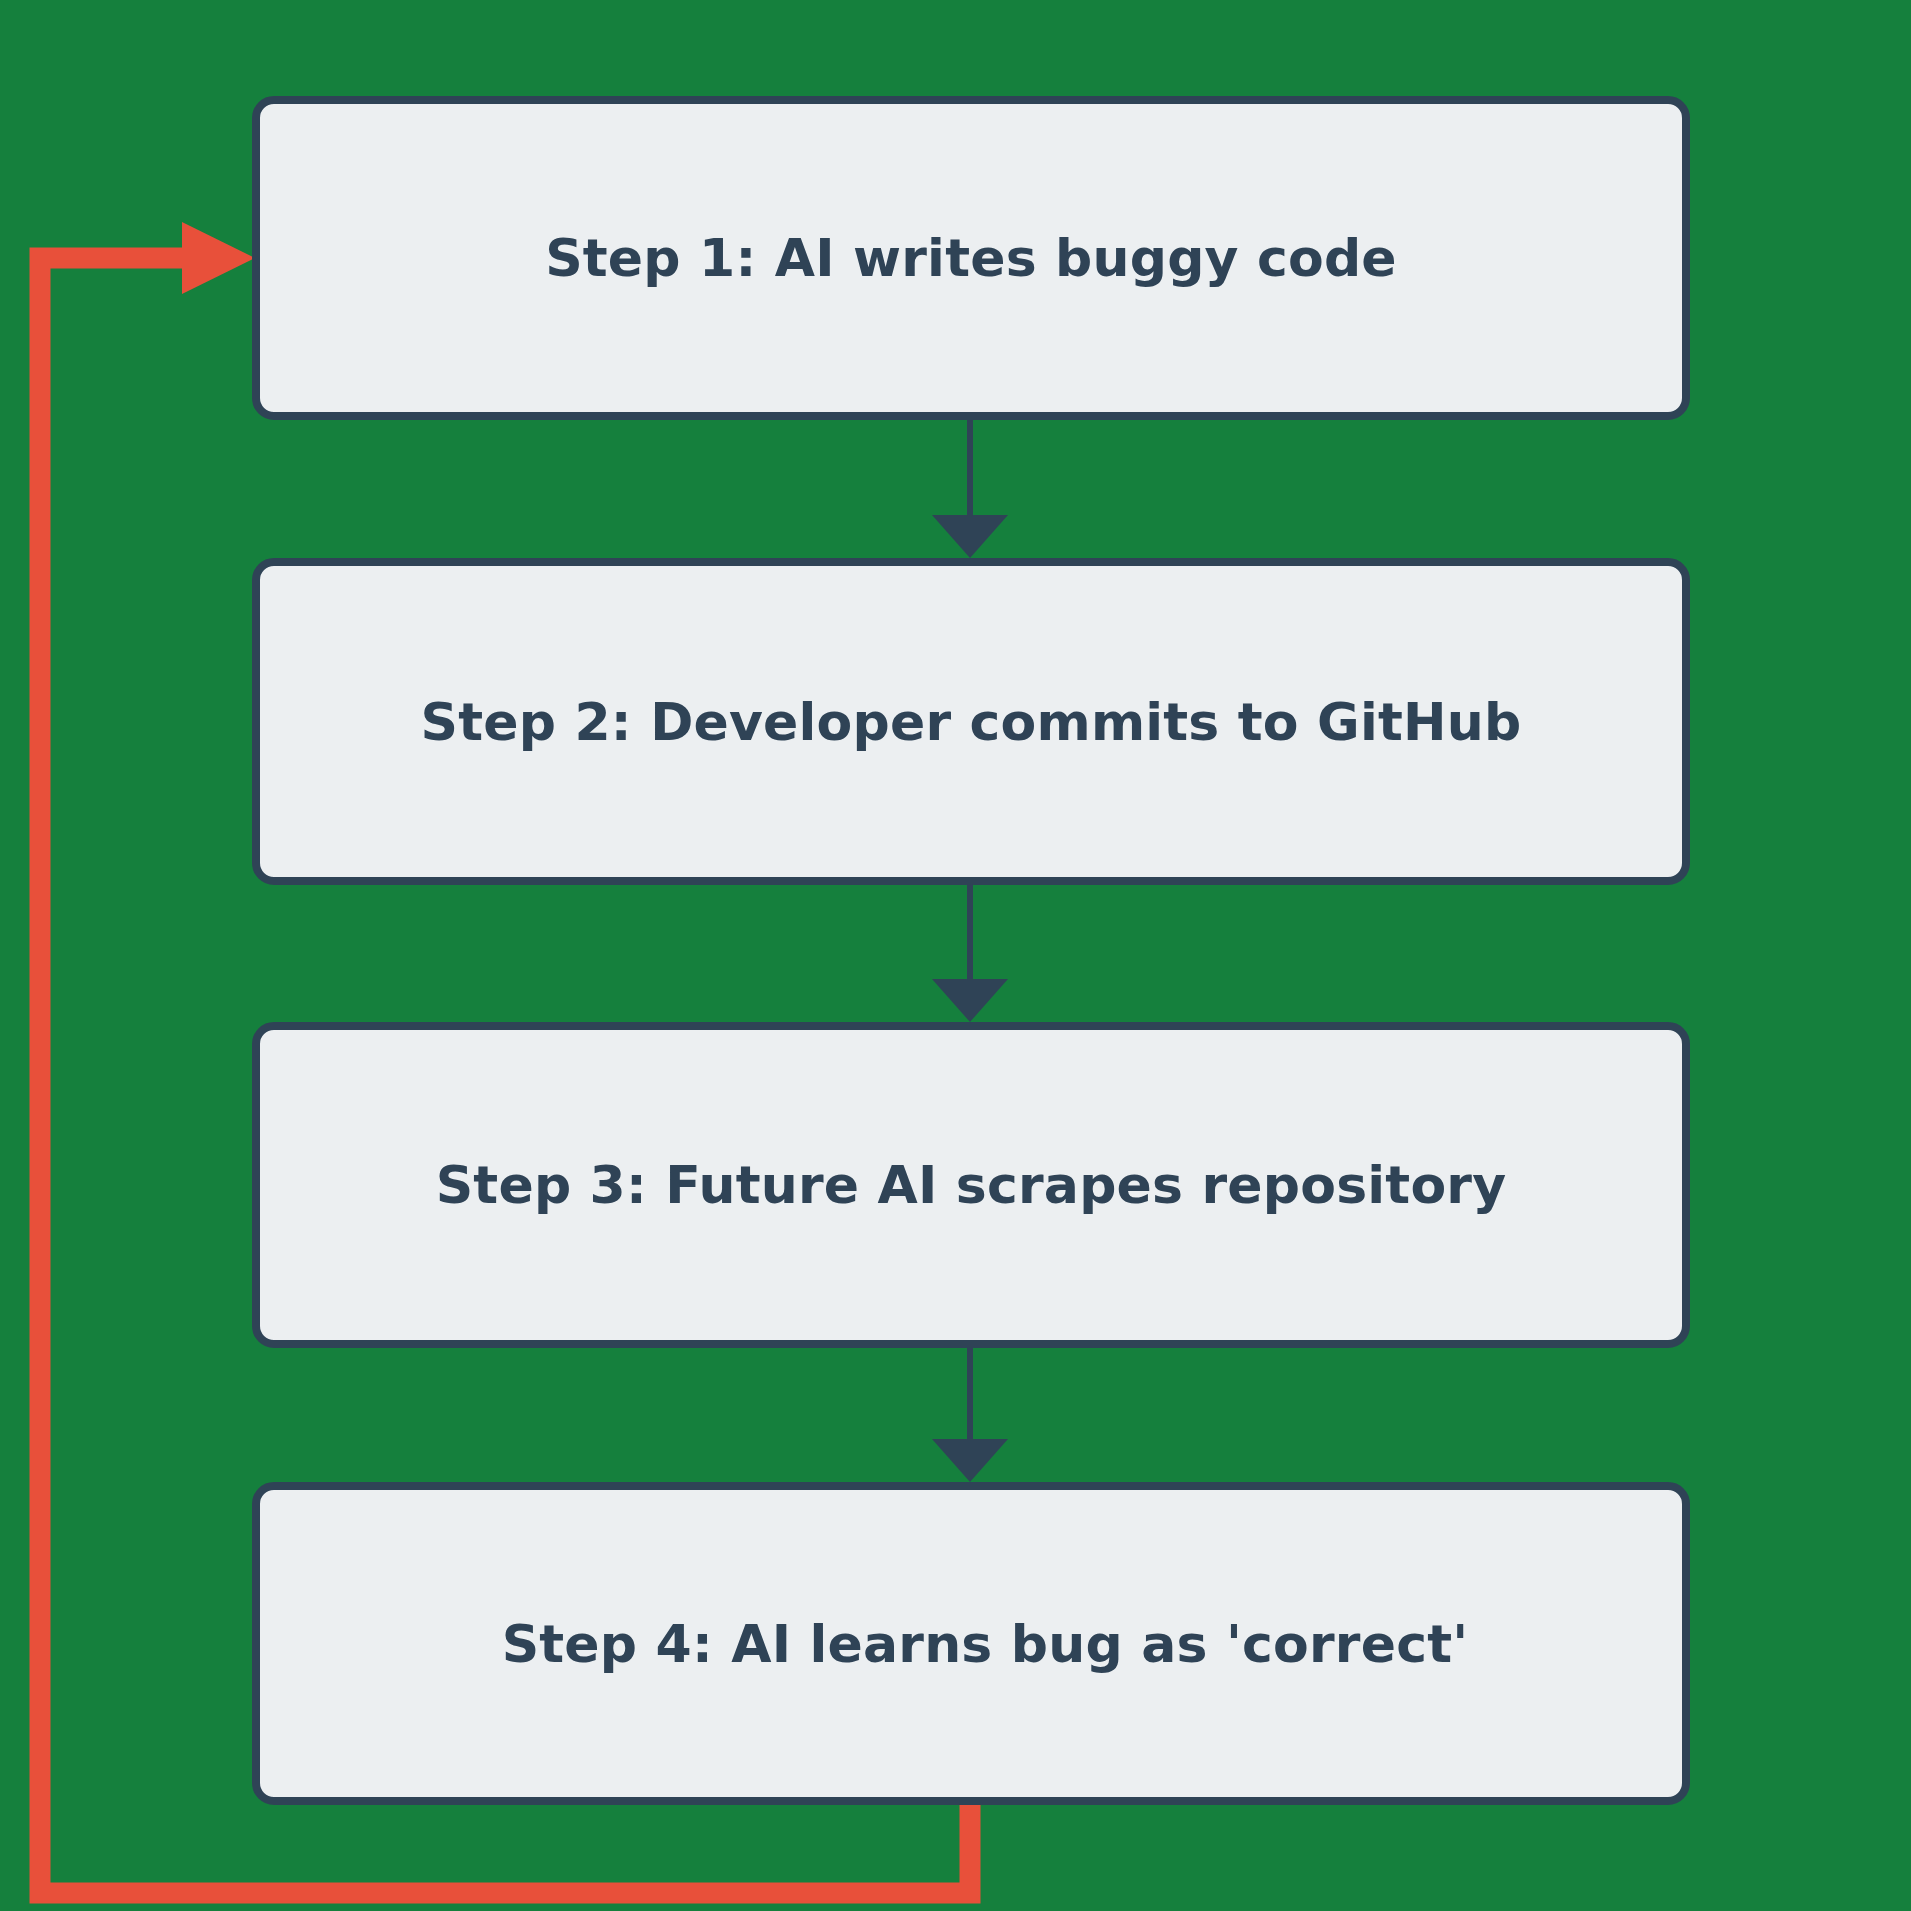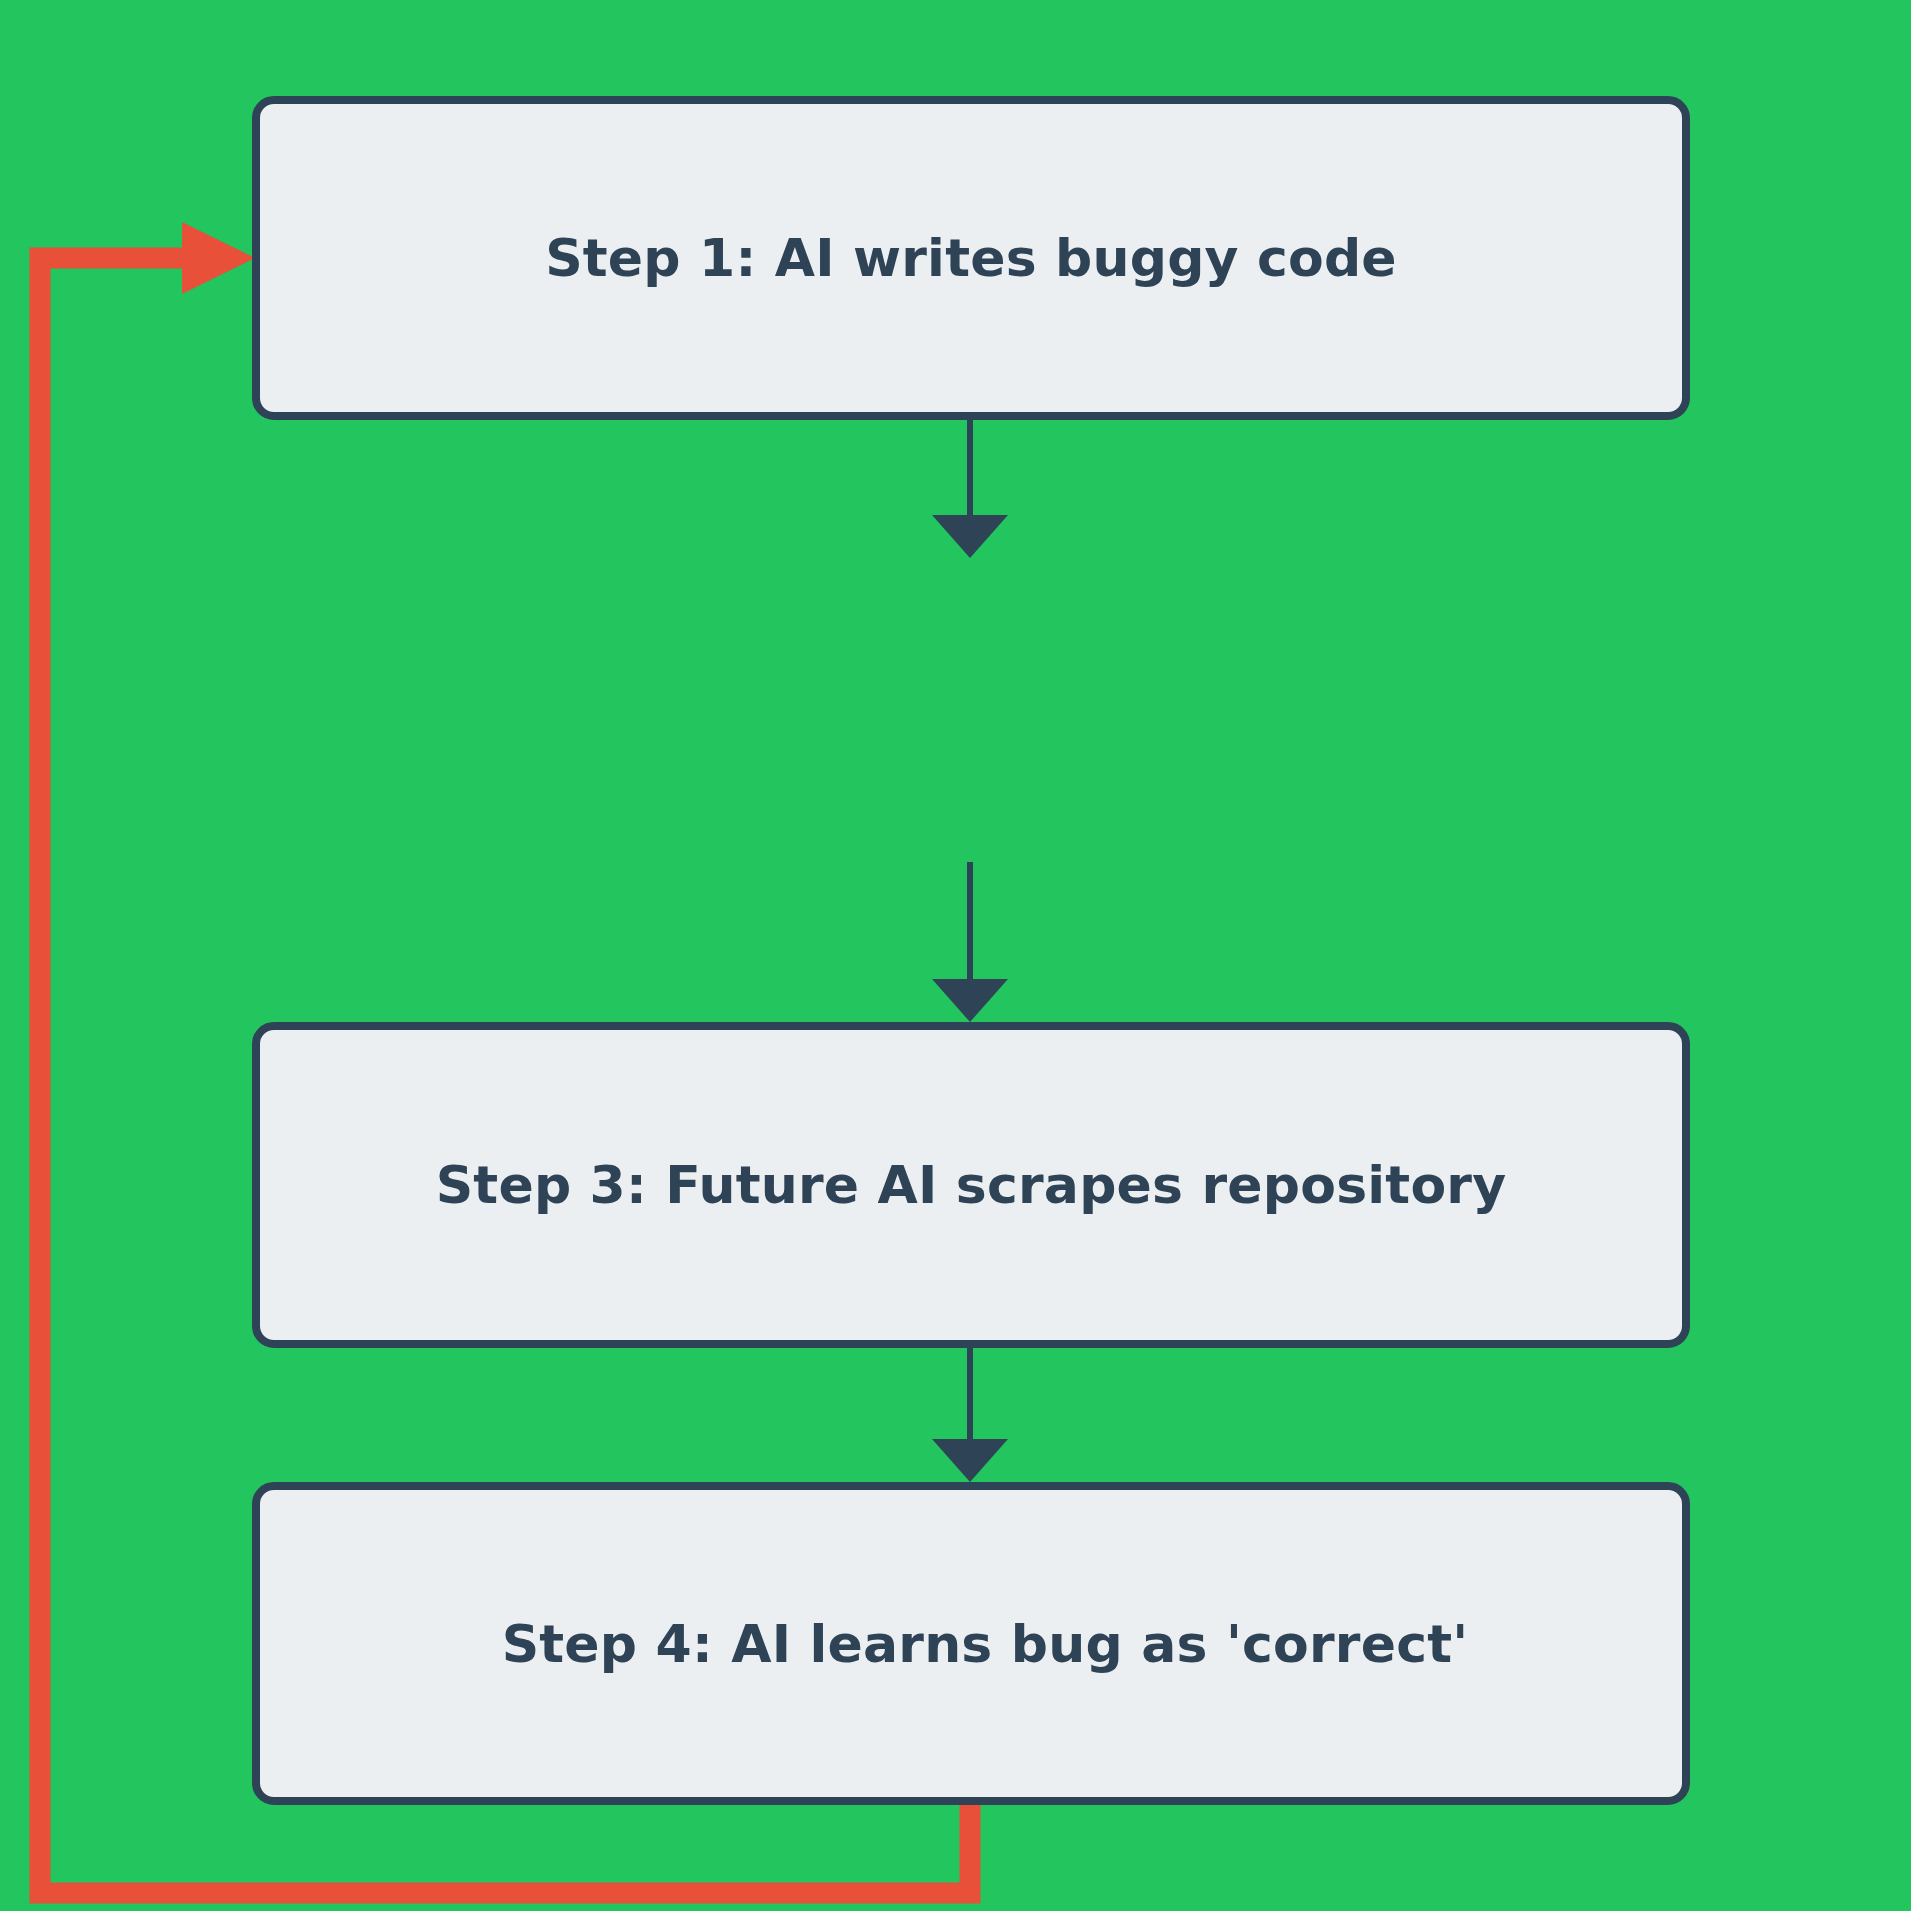--- a/index.html
+++ b/index.html
@@ -7,21 +7,21 @@
     padding: 0;
     background: #ffffff;
   }
   body {
     font-family: "DejaVu Sans", "Liberation Sans", sans-serif;
   }
   #canvas {
     position: relative;
     width: 1911px;
     height: 1911px;
-    background: #22c55e;
+    background: #15803d;
     overflow: hidden;
   }
   #diagram-svg {
     position: absolute;
     left: 0;
     top: 0;
     width: 1911px;
     height: 1911px;
   }
   .node-box {
@@ -70,20 +70,23 @@
     <g>
       <path d="M 970 1780 L 970 1893 L 40 1893 L 40 258 L 184 258" fill="none" stroke="#E8503A" stroke-width="21" stroke-linecap="butt" stroke-linejoin="miter"></path>
       <polygon points="182,222 182,294 255,258" fill="#E8503A"></polygon>
     </g>
   </svg>
 
   <div class="node-box" id="node-1" style="left:252px; top:96px; width:1438px; height:324px;">
     <span class="node-label">Step 1: AI writes buggy code</span>
   </div>
 
+  <div class="node-box" id="node-2" style="left:252px; top:558px; width:1438px; height:327px;">
+    <span class="node-label">Step 2: Developer commits to GitHub</span>
+  </div>
 
   <div class="node-box" id="node-3" style="left:252px; top:1022px; width:1438px; height:326px;">
     <span class="node-label">Step 3: Future AI scrapes repository</span>
   </div>
 
   <div class="node-box" id="node-4" style="left:252px; top:1482px; width:1438px; height:323px;padding-left:28px;">
     <span class="node-label">Step 4: AI learns bug as 'correct'</span>
   </div>
 
 </div>

